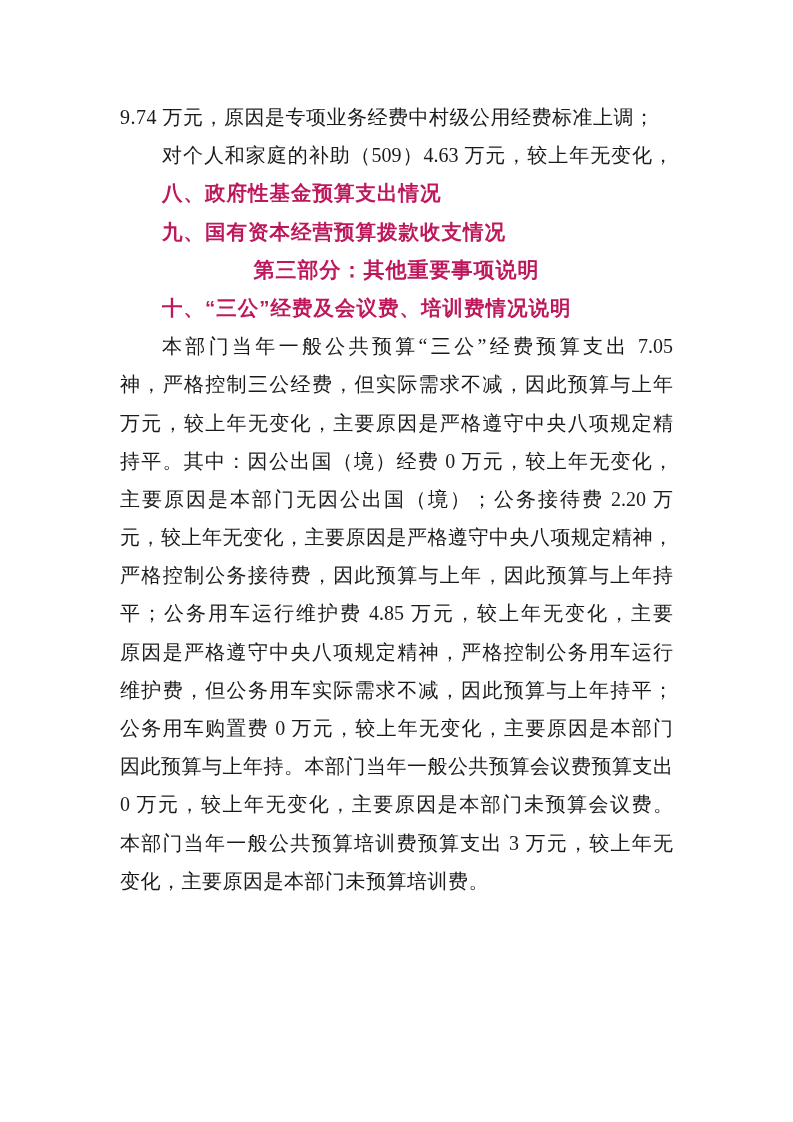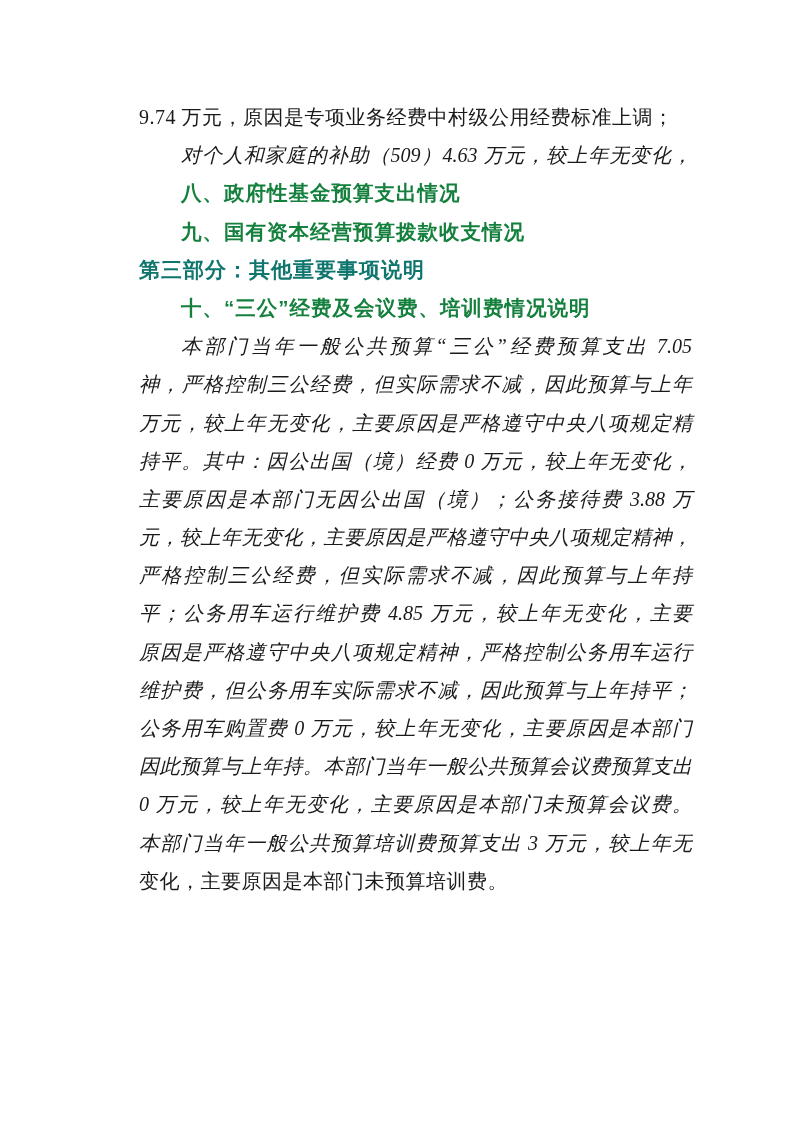--- a/index.html
+++ b/index.html
@@ -8,79 +8,78 @@
     background: #ffffff;
   }
   .page {
     position: relative;
     width: 704px;
     height: 1122px;
     background: #ffffff;
     overflow: hidden;
     font-family: "Liberation Serif", "DejaVu Serif", serif;
     color: #1a1a1a;
-    margin-left: 19px;
   }
   .content {
     position: absolute;
     left: 120px;
     top: 98px;
     width: 553px;
   }
   .line {
     height: 38.2px;
     line-height: 38.2px;
     font-size: 20px;
     letter-spacing: 0.5px;
     white-space: nowrap;
   }
   .line.body.fill {
     white-space: normal;
     text-align: justify;
     text-align-last: justify;
     letter-spacing: 0;
-    font-style: italic;
   }
   .line.indent {
     padding-left: 42px;
   }
   .line.heading {
     font-family: "Liberation Sans", "DejaVu Sans", sans-serif;
     font-weight: bold;
     font-size: 20.5px;
-    color: #15803d;
+    color: #be185d;
     letter-spacing: 1px;
   }
   .line.section-title {
     font-family: "Liberation Sans", "DejaVu Sans", sans-serif;
     font-weight: bold;
     font-size: 21px;
-    color: #0f766e;
+    color: #be185d;
+    text-align: center;
     padding-left: 0;
     letter-spacing: 1px;
   }
 </style>
 </head>
 <body>
 
 <div class="page">
   <div class="content" id="doc-content">
       <div class="line body">9.74 万元，原因是专项业务经费中村级公用经费标准上调；</div>
       <div class="line body indent fill">对个人和家庭的补助（509）4.63 万元，较上年无变化，</div>
       <div class="line heading indent">八、政府性基金预算支出情况</div>
       <div class="line heading indent">九、国有资本经营预算拨款收支情况</div>
       <div class="line section-title">第三部分：其他重要事项说明</div>
       <div class="line heading indent">十、“三公”经费及会议费、培训费情况说明</div>
       <div class="line body indent fill">本部门当年一般公共预算“三公”经费预算支出 7.05</div>
       <div class="line body fill">神，严格控制三公经费，但实际需求不减，因此预算与上年</div>
       <div class="line body fill">万元，较上年无变化，主要原因是严格遵守中央八项规定精</div>
       <div class="line body fill">持平。其中：因公出国（境）经费 0 万元，较上年无变化，</div>
-      <div class="line body fill">主要原因是本部门无因公出国（境）；公务接待费 3.88 万</div>
+      <div class="line body fill">主要原因是本部门无因公出国（境）；公务接待费 2.20 万</div>
       <div class="line body fill">元，较上年无变化，主要原因是严格遵守中央八项规定精神，</div>
-      <div class="line body fill">严格控制三公经费，但实际需求不减，因此预算与上年持</div>
+      <div class="line body fill">严格控制公务接待费，因此预算与上年，因此预算与上年持</div>
       <div class="line body fill">平；公务用车运行维护费 4.85 万元，较上年无变化，主要</div>
       <div class="line body fill">原因是严格遵守中央八项规定精神，严格控制公务用车运行</div>
       <div class="line body fill">维护费，但公务用车实际需求不减，因此预算与上年持平；</div>
       <div class="line body fill">公务用车购置费 0 万元，较上年无变化，主要原因是本部门</div>
       <div class="line body fill">因此预算与上年持。本部门当年一般公共预算会议费预算支出</div>
       <div class="line body fill">0 万元，较上年无变化，主要原因是本部门未预算会议费。</div>
       <div class="line body fill">本部门当年一般公共预算培训费预算支出 3 万元，较上年无</div>
       <div class="line body">变化，主要原因是本部门未预算培训费。</div>
     </div>
 </div>

